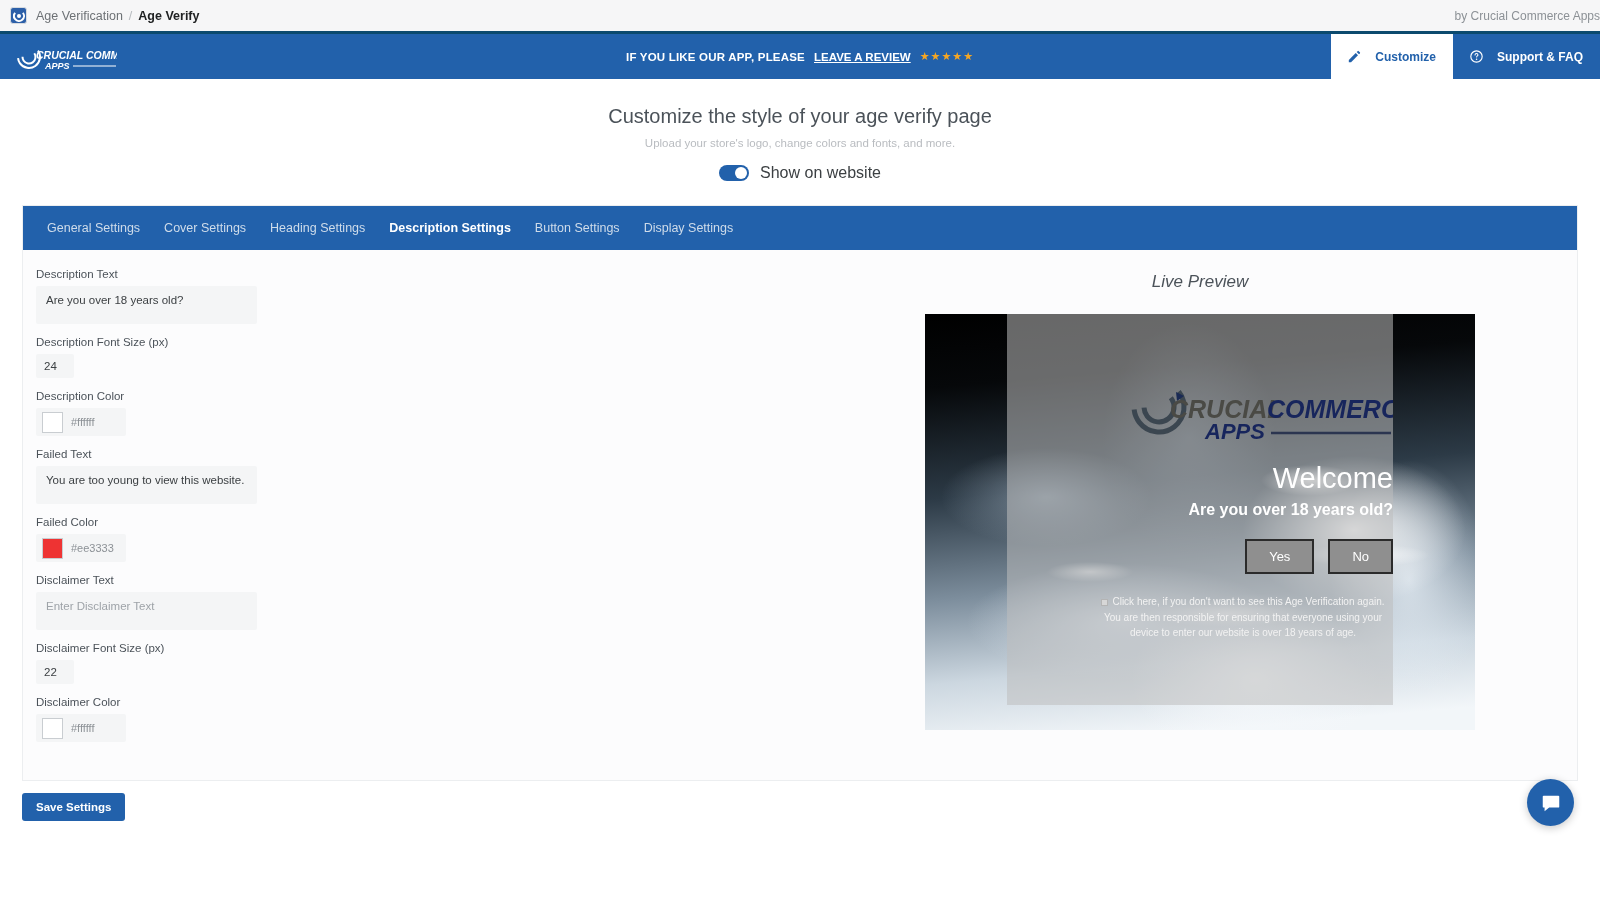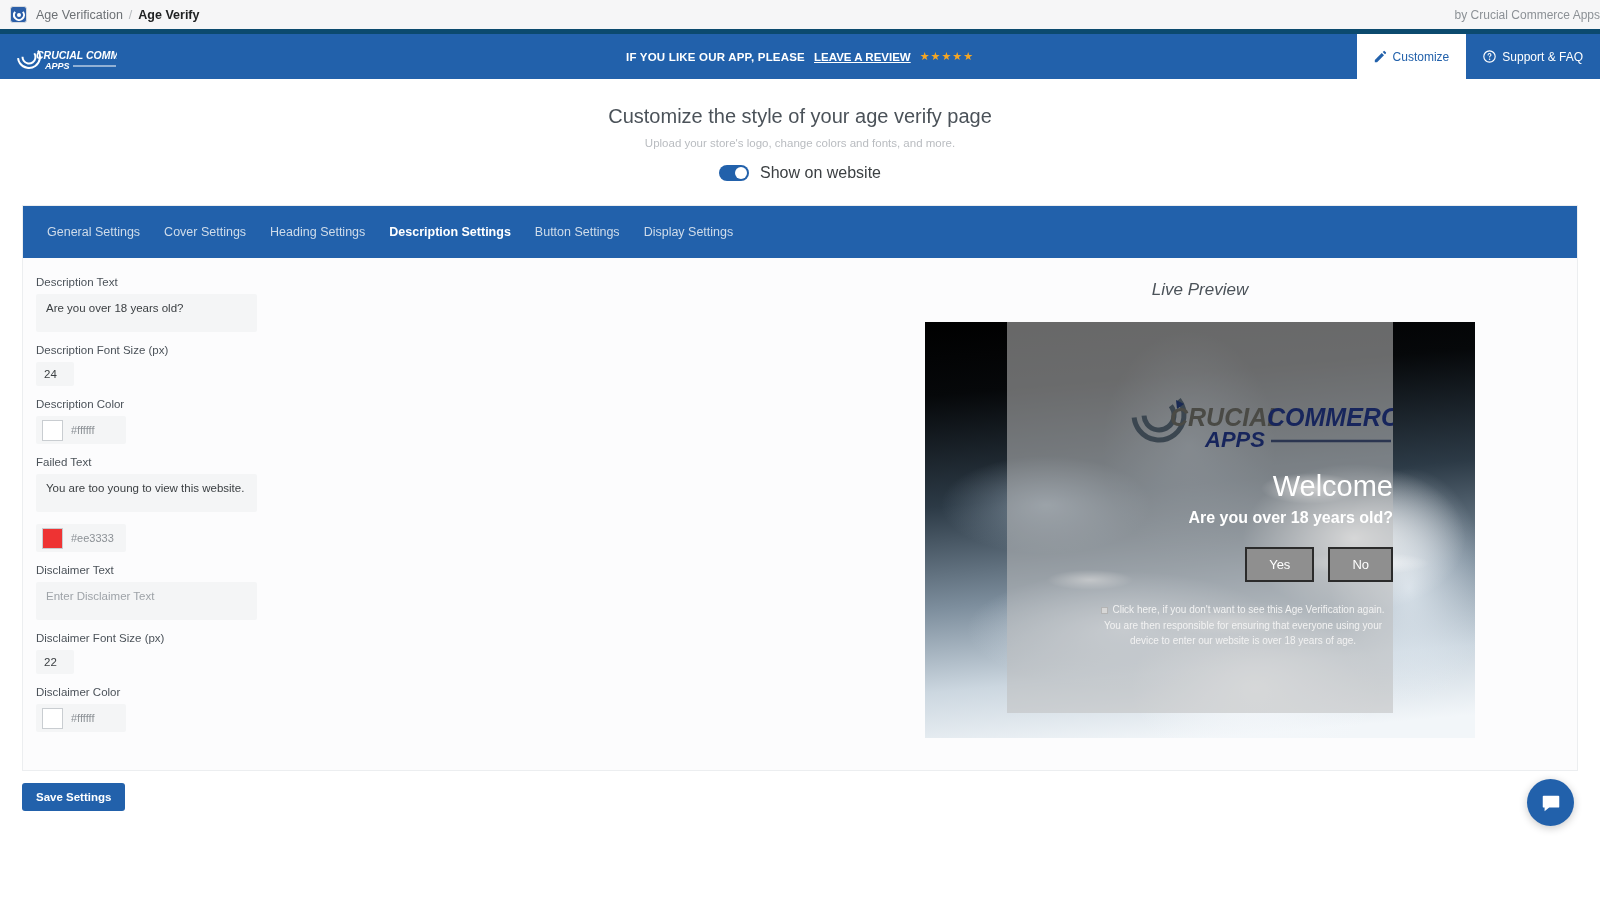--- a/index.html
+++ b/index.html
@@ -10,21 +10,21 @@
     font-family:"Liberation Sans", sans-serif;
     color:#202223;
     overflow:hidden;
   }
 
   
   .breadcrumb-bar{
     height:34px; background:#f6f6f7;
     display:flex; align-items:center;
     padding:0 10px;
-    border-bottom:5px solid #0c4a6e;
+    border-bottom:3px solid #0c4a6e;
     position:relative;
   }
   .app-icon{
     width:17px;height:17px;border-radius:3px;background:#2c5fa8;
     display:flex;align-items:center;justify-content:center;
     margin-right:9px; flex:none;
     border:1px solid #d7dbe0;
   }
   .app-icon svg{display:block;}
   .bc-link{font-size:12.5px;color:#6d7175;}
@@ -54,22 +54,22 @@
   }
   .promo-link{
     font-size:11.5px;font-weight:700;color:#ffffff;
     text-decoration:underline;pointer-events:auto;
   }
   .stars{color:#f5a623;font-size:11px;letter-spacing:1px;line-height:1;}
   .topbar-actions{
     margin-left:auto;display:flex;align-items:stretch;height:45px;
   }
   .tb-btn{
-    display:flex;align-items:center;gap:6px;
-    padding:0 17px;font-size:12px;font-weight:400;
+    display:flex;align-items:center;gap:14px;
+    padding:0 17px;font-size:12px;font-weight:700;
     color:#ffffff;background:transparent;border:none;cursor:pointer;
     font-family:"Liberation Sans",sans-serif;
     text-align:right;
   }
   .tb-btn.active{background:#ffffff;color:#2261ab;}
   .tb-btn svg{display:block;}
 
   
   .page-head{
     text-align:center;padding-top:26px;
@@ -94,21 +94,21 @@
   }
   .toggle-label{font-size:16px;color:#3c4043;}
 
   
   .card{
     margin:23px 22px 0 22px;
     background:#fff;
     border:1px solid #eceef0;
   }
   .tabs{
-    background:#2261ab;height:52px;
+    background:#2261ab;height:44px;
     display:flex;align-items:center;padding-left:12px;gap:0;
   }
   .tab{
     font-size:12.5px;color:#cfdcea;padding:0 12px;cursor:pointer;
     white-space:nowrap;
   }
   .tab.active{color:#ffffff;font-weight:700;}
 
   .card-body{
     display:flex; min-height:500px;
@@ -321,20 +321,21 @@
           <span class="color-val">#ffffff</span>
         </div>
       </div>
 
       <div class="field">
         <label class="field-label">Failed Text</label>
         <textarea class="ta" placeholder="Enter Failed Text" style="">You are too young to view this website.</textarea>
       </div>
 
       <div class="field">
+        <label class="field-label">Failed Color</label>
         <div class="color-field">
           <span class="swatch" style="background:#ee3333"></span>
           <span class="color-val">#ee3333</span>
         </div>
       </div>
 
       <div class="field">
         <label class="field-label">Disclaimer Text</label>
         <textarea class="ta" placeholder="Enter Disclaimer Text" style=""></textarea>
       </div>

